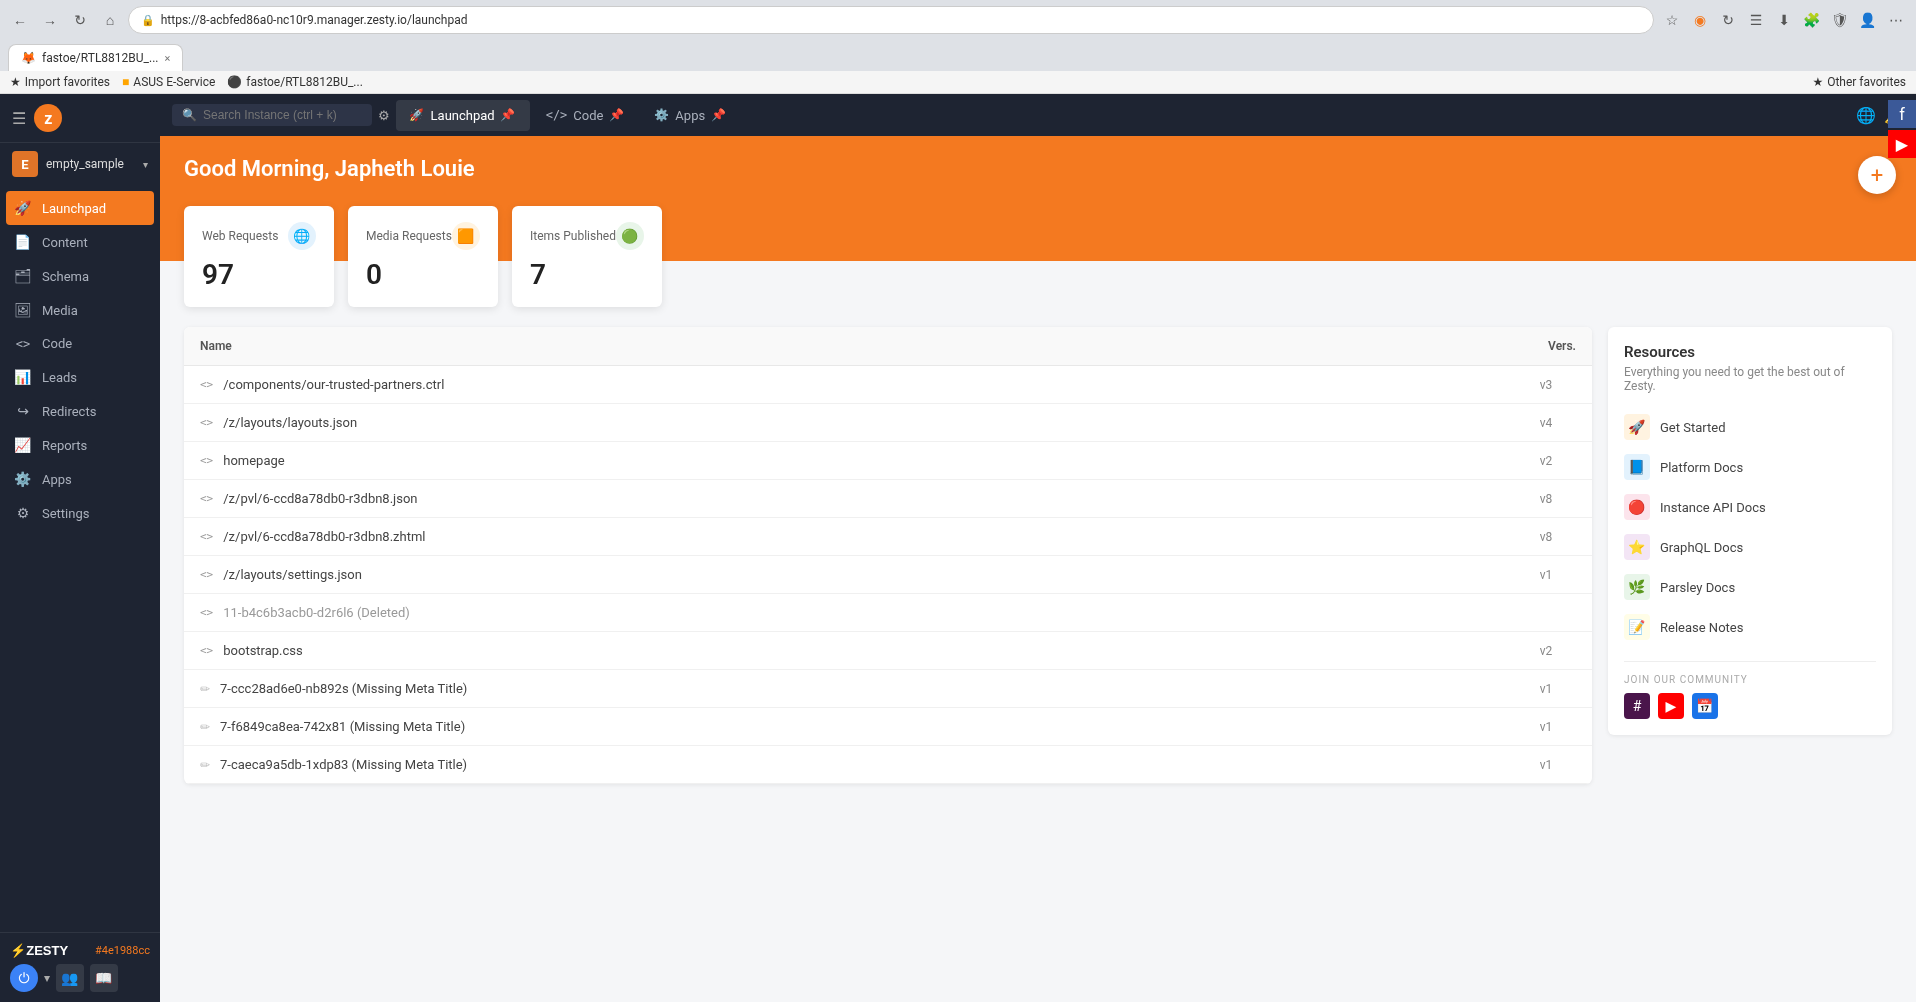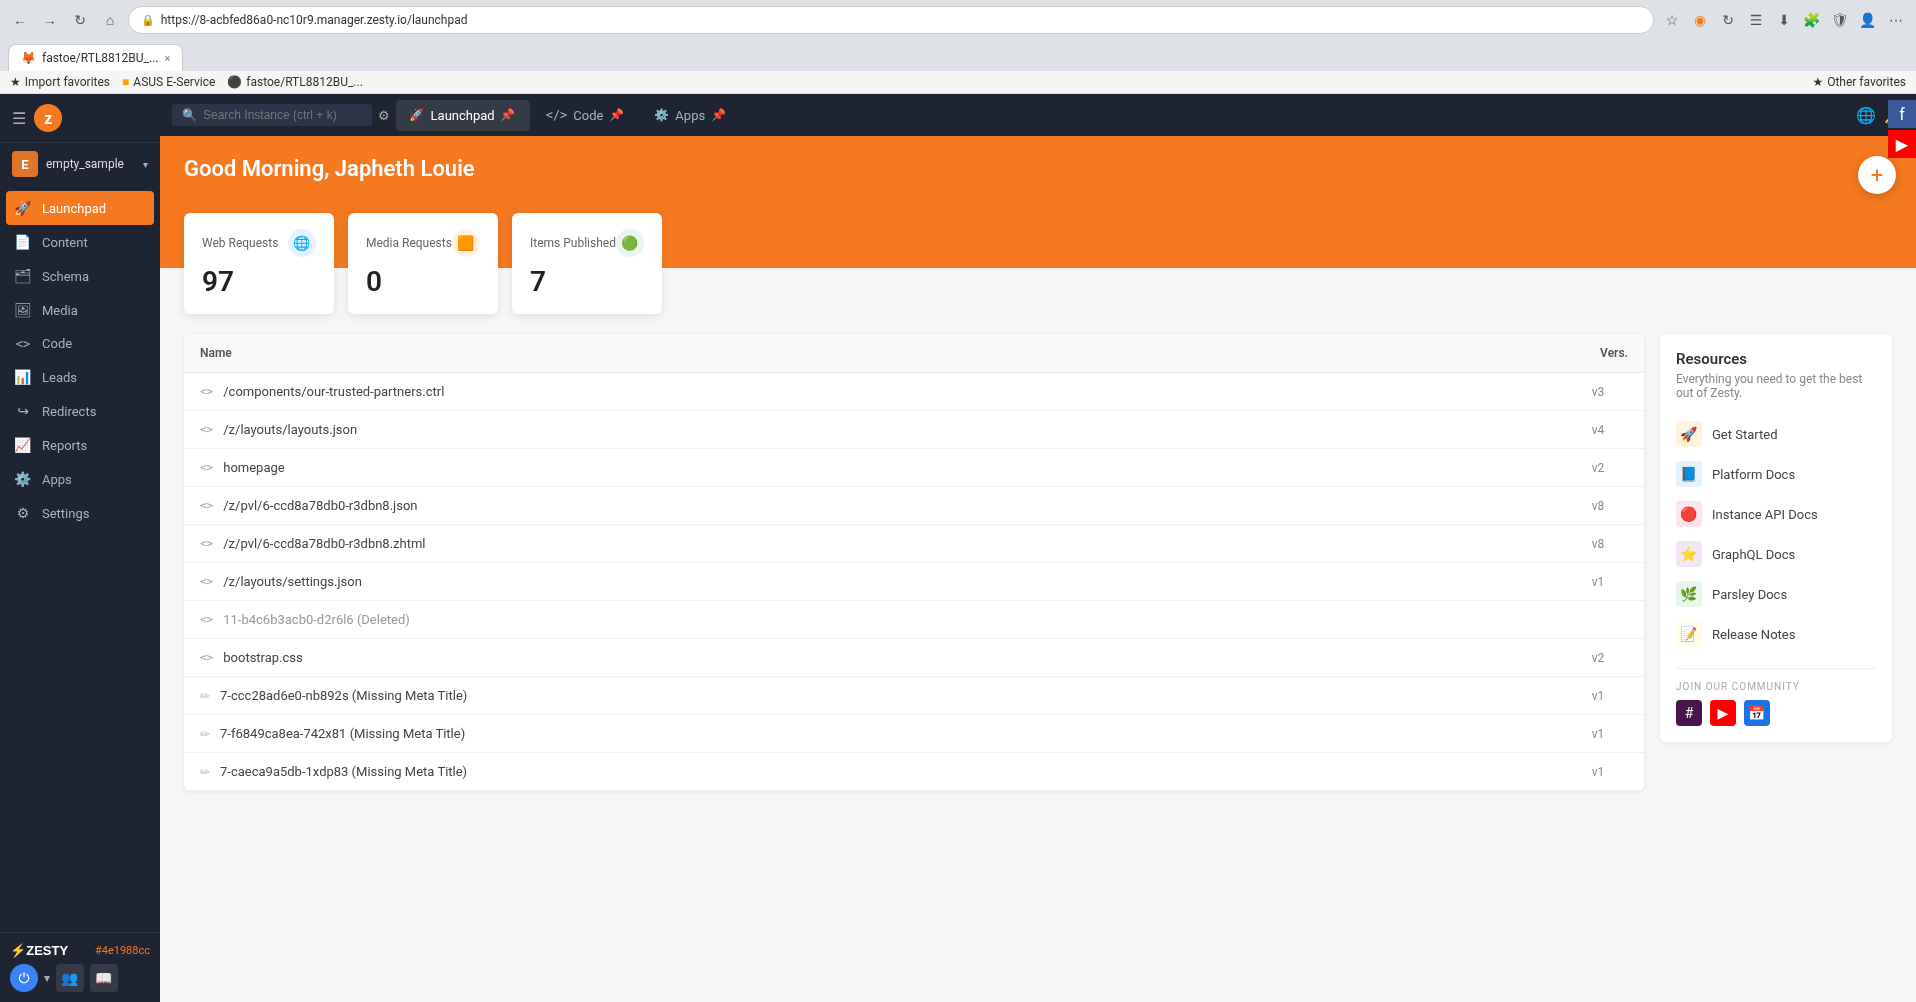--- a/index.html
+++ b/index.html
@@ -56,21 +56,21 @@
     .nav-tab { display: flex; align-items: center; gap: 6px; padding: 8px 14px; color: #aab0bc; cursor: pointer; font-size: 13px; border-radius: 4px; }
     .nav-tab.active { background: rgba(255,255,255,0.1); color: #fff; }
     .nav-tab-icon { font-size: 12px; }
     .pin-icon { color: #aaa; font-size: 12px; cursor: pointer; }
     .top-nav-right { margin-left: auto; display: flex; gap: 8px; align-items: center; }
     .globe-icon { color: #aaa; font-size: 16px; cursor: pointer; }
     .bell-icon { color: #aaa; font-size: 16px; cursor: pointer; }
 
     
     .header-banner { background: #f47920; padding: 20px 24px 80px; position: relative; }
-    .greeting { font-size: 22px; color: white; font-weight: 600; margin-bottom: 7px; }
+    .greeting { font-size: 22px; color: white; font-weight: 600; margin-bottom: 0; }
     .subtitle { color: rgba(255,255,255,0.9); font-size: 13px; }
     .subtitle a { color: white; text-decoration: underline; }
     .add-btn { position: absolute; top: 20px; right: 20px; width: 38px; height: 38px; background: white; border-radius: 50%; display: flex; align-items: center; justify-content: center; color: #f47920; font-size: 22px; cursor: pointer; box-shadow: 0 2px 8px rgba(0,0,0,0.2); }
 
     
     .stats-row { display: flex; gap: 14px; padding: 0 24px; margin-top: -55px; position: relative; z-index: 2; }
     .stat-card { background: white; border-radius: 6px; padding: 16px 18px; min-width: 150px; box-shadow: 0 2px 8px rgba(0,0,0,0.1); display: flex; flex-direction: column; gap: 8px; }
     .stat-card-header { display: flex; justify-content: space-between; align-items: center; }
     .stat-label { font-size: 12px; color: #666; }
     .stat-icon { width: 28px; height: 28px; border-radius: 50%; display: flex; align-items: center; justify-content: center; font-size: 14px; }
@@ -89,21 +89,21 @@
     .col-name { font-weight: 600; color: #555; font-size: 12px; flex: 1; }
     .col-vers { font-weight: 600; color: #555; font-size: 12px; width: 60px; text-align: right; }
     .table-row { display: flex; align-items: center; padding: 11px 16px; border-bottom: 1px solid #f0f0f0; gap: 10px; }
     .row-icon { color: #999; font-size: 11px; display: flex; align-items: center; gap: 2px; }
     .row-name { flex: 1; color: #444; font-size: 13px; }
     .row-name.deleted { color: #999; }
     .row-vers { width: 60px; text-align: center; color: #888; font-size: 12px; }
     .pencil-icon { color: #bbb; font-size: 12px; }
 
     
-    .resources-panel { width: 232px; flex-shrink: 0; }
+    .resources-panel { width: 284px; flex-shrink: 0; }
     .resources-card { background: white; border-radius: 6px; padding: 16px; box-shadow: 0 1px 4px rgba(0,0,0,0.08); }
     .resources-title { font-size: 15px; font-weight: 600; color: #333; margin-bottom: 4px; }
     .resources-subtitle { font-size: 12px; color: #888; margin-bottom: 14px; }
     .resource-item { display: flex; align-items: center; gap: 10px; padding: 7px 0; cursor: pointer; }
     .resource-icon { width: 26px; height: 26px; border-radius: 4px; display: flex; align-items: center; justify-content: center; font-size: 14px; flex-shrink: 0; }
     .resource-icon.orange { background: #fff3e0; color: #f47920; }
     .resource-icon.blue { background: #e3f2fd; color: #1565c0; }
     .resource-icon.red { background: #fce4ec; color: #c62828; }
     .resource-icon.purple { background: #f3e5f5; color: #6a1b9a; }
     .resource-icon.green { background: #e8f5e9; color: #2e7d32; }

